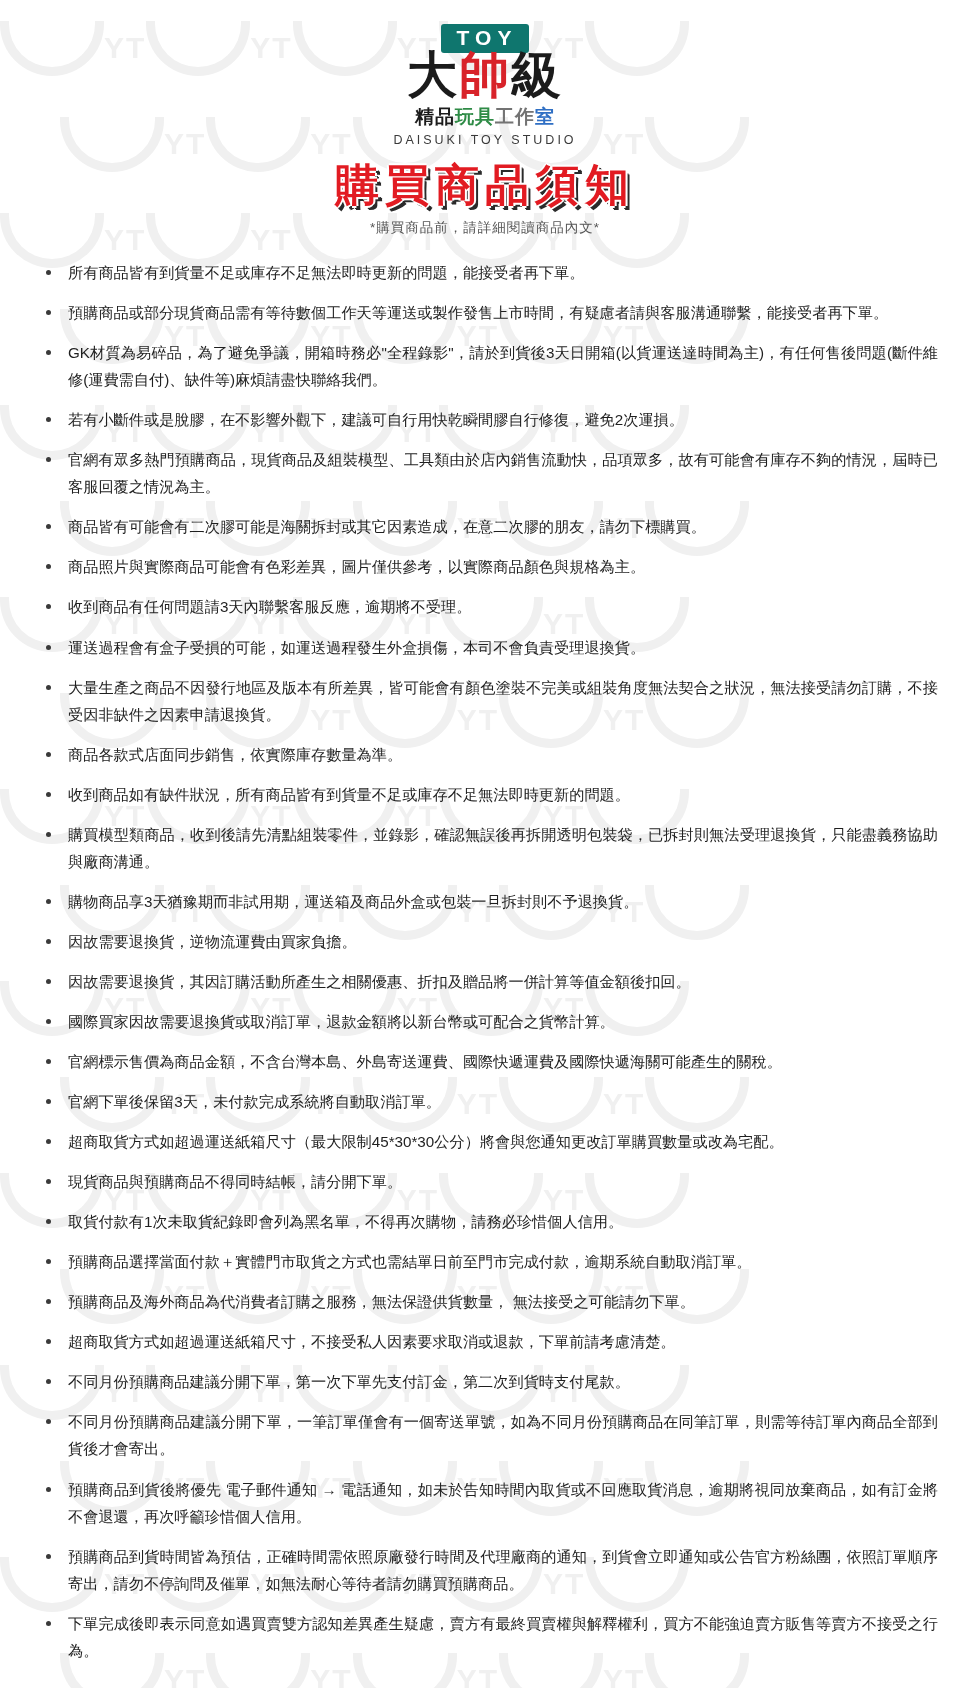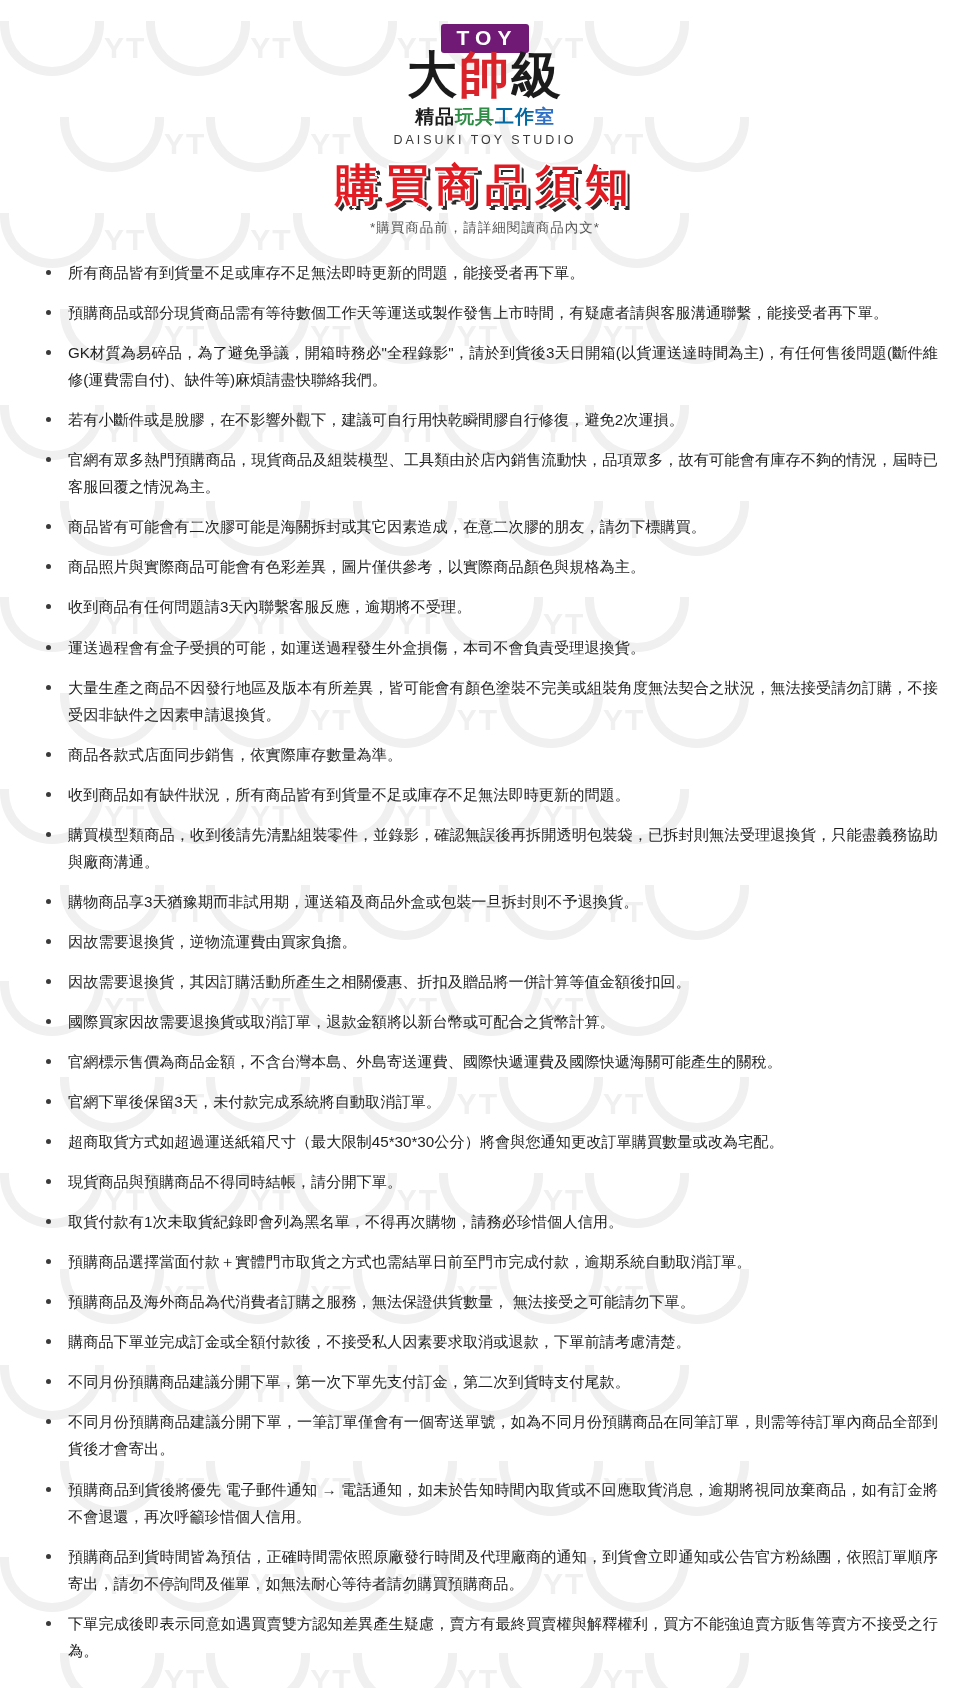--- a/index.html
+++ b/index.html
@@ -56,21 +56,21 @@
     z-index: 2;
     padding: 10px 26px 40px 26px;
   }
 
   .logo-block {
     text-align: center;
     padding-top: 14px;
   }
   .toy-badge {
     display: inline-block;
-    background: #701a75;
+    background: #0f766e;
     color: #ffffff;
     font-weight: 700;
     font-size: 21px;
     letter-spacing: 6px;
     padding: 2px 12px 3px 16px;
     border-radius: 3px;
     line-height: 1.15;
   }
   .logo-main {
     font-size: 50px;
@@ -82,21 +82,21 @@
   }
   .logo-main .red { color: #d8232a; }
   .logo-sub {
     font-size: 19px;
     font-weight: 700;
     letter-spacing: 1px;
     margin-top: 2px;
   }
   .logo-sub .c1 { color: #1b1b1b; }
   .logo-sub .c2 { color: #2e8b46; }
-  .logo-sub .c3 { color: #0369a1; }
+  .logo-sub .c3 { color: #737373; }
   .logo-sub .c4 { color: #2f6fc4; }
   .logo-en {
     font-size: 12.5px;
     letter-spacing: 3px;
     color: #3a3a3a;
     margin-top: 3px;
   }
 
   .title-wrap {
     text-align: center;
@@ -385,21 +385,21 @@
       <li>因故需要退換貨，逆物流運費由買家負擔。</li>
       <li>因故需要退換貨，其因訂購活動所產生之相關優惠、折扣及贈品將一併計算等值金額後扣回。</li>
       <li>國際買家因故需要退換貨或取消訂單，退款金額將以新台幣或可配合之貨幣計算。</li>
       <li>官網標示售價為商品金額，不含台灣本島、外島寄送運費、國際快遞運費及國際快遞海關可能產生的關稅。</li>
       <li>官網下單後保留3天，未付款完成系統將自動取消訂單。</li>
       <li>超商取貨方式如超過運送紙箱尺寸（最大限制45*30*30公分）將會與您通知更改訂單購買數量或改為宅配。</li>
       <li>現貨商品與預購商品不得同時結帳，請分開下單。</li>
       <li>取貨付款有1次未取貨紀錄即會列為黑名單，不得再次購物，請務必珍惜個人信用。</li>
       <li>預購商品選擇當面付款＋實體門市取貨之方式也需結單日前至門市完成付款，逾期系統自動取消訂單。</li>
       <li>預購商品及海外商品為代消費者訂購之服務，無法保證供貨數量， 無法接受之可能請勿下單。</li>
-      <li>購商品下單並完成訂金或全額付款後，不接受私人因素要求取消或退款，下單前請考慮清楚。</li>
+      <li>超商取貨方式如超過運送紙箱尺寸，不接受私人因素要求取消或退款，下單前請考慮清楚。</li>
       <li>不同月份預購商品建議分開下單，第一次下單先支付訂金，第二次到貨時支付尾款。</li>
       <li>不同月份預購商品建議分開下單，一筆訂單僅會有一個寄送單號，如為不同月份預購商品在同筆訂單，則需等待訂單內商品全部到貨後才會寄出。</li>
       <li>預購商品到貨後將優先 電子郵件通知 → 電話通知，如未於告知時間內取貨或不回應取貨消息，逾期將視同放棄商品，如有訂金將不會退還，再次呼籲珍惜個人信用。</li>
       <li>預購商品到貨時間皆為預估，正確時間需依照原廠發行時間及代理廠商的通知，到貨會立即通知或公告官方粉絲團，依照訂單順序寄出，請勿不停詢問及催單，如無法耐心等待者請勿購買預購商品。</li>
       <li>下單完成後即表示同意如遇買賣雙方認知差異產生疑慮，賣方有最終買賣權與解釋權利，買方不能強迫賣方販售等賣方不接受之行為。</li>
     </ul>
 
 </div>
 
 </body></html>

